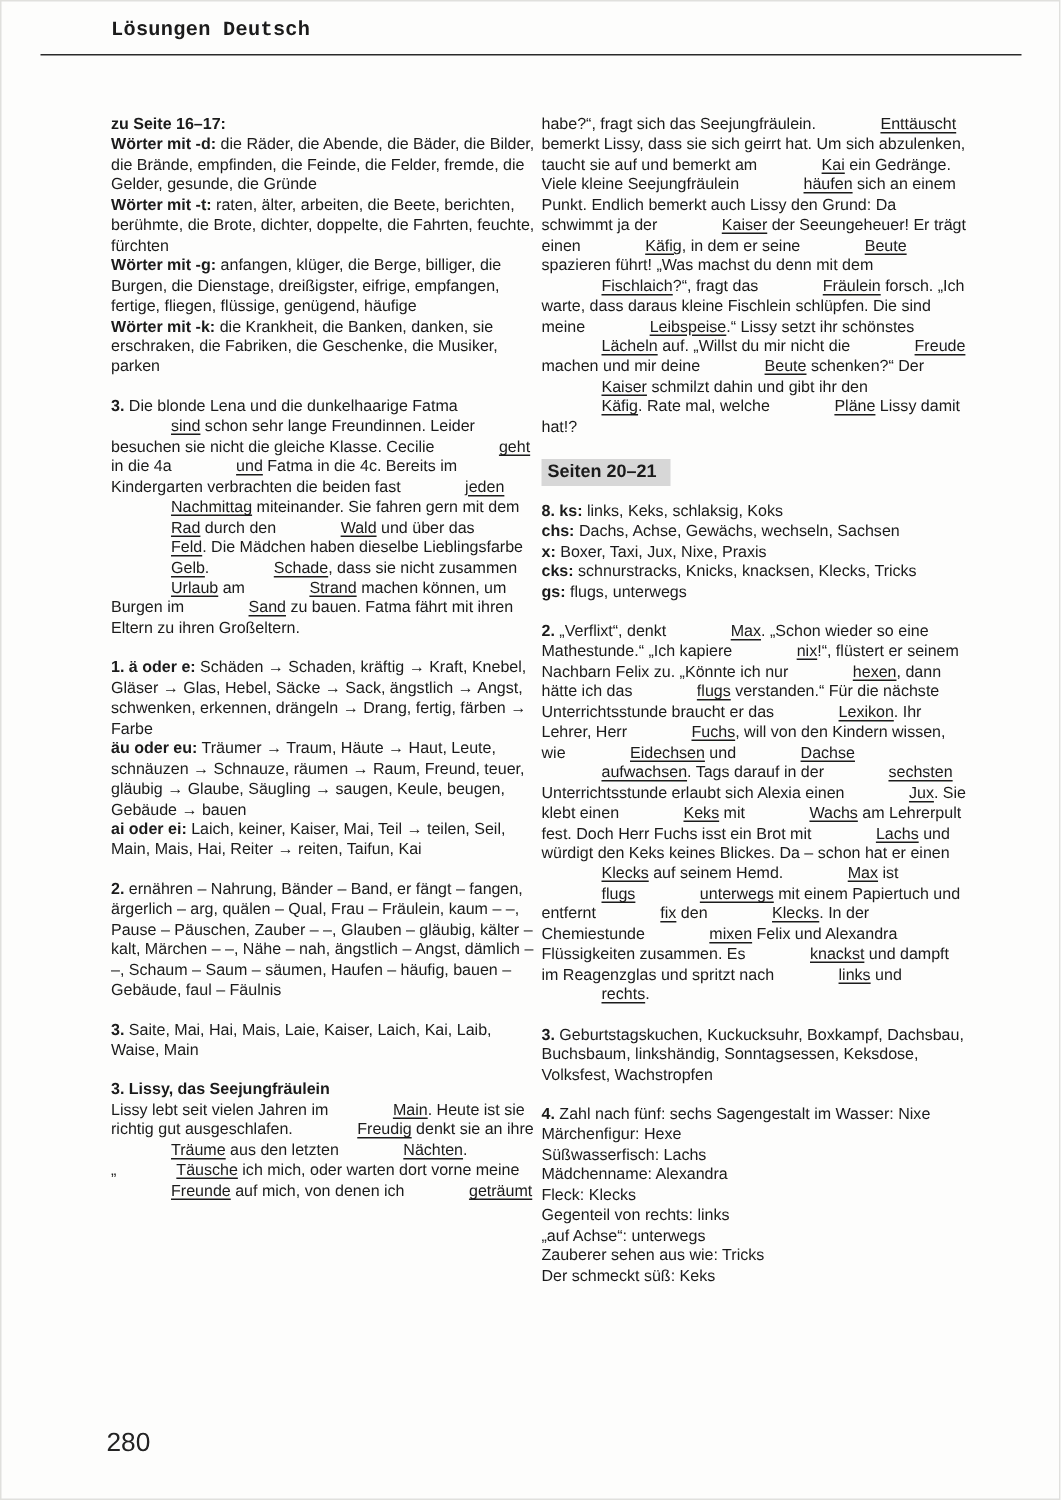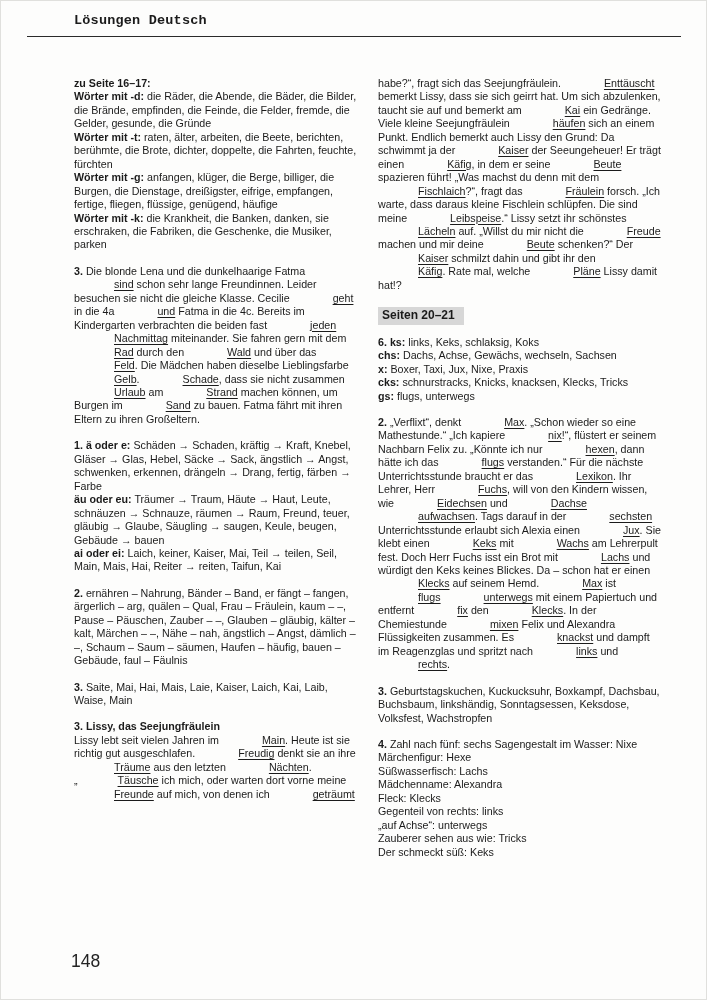--- a/index.html
+++ b/index.html
@@ -7,21 +7,21 @@
   .page{
     width:707px;height:1000px;position:relative;box-sizing:border-box;
     background:#fdfdfc;color:var(--text,#1b1b1b);
     font-family:"Liberation Sans",sans-serif;
     box-shadow:inset 0 0 0 1px #e0e0dd;
     overflow:hidden;
   }
   header{padding:13px 28px 0 74px;}
   .title{font-size:13.5px;font-weight:bold;margin:0;letter-spacing:.2px;font-family:Liberation Mono, monospace;}
   .rule{border-top:1.5px solid var(--rule,#2a2a2a);margin:8px 26px 0 27px;}
-  .columns{display:flex;gap:21px;padding:40px 0 0 74px;}
+  .columns{display:flex;gap:4px;padding:40px 0 0 74px;}
   .col{width:283px;flex:0 0 auto;}
   .block{font-size:10.7px;line-height:13.45px;margin:0 0 13px 0;}
   b{font-weight:bold;}
   u{text-decoration:underline;text-underline-offset:1.5px;padding-left:40px;}
   .label-wrap{margin:1px 0 11px 0;}
   .section-label{
     display:inline-block;background:var(--label-bg,#d7d7d7);
     font-weight:bold;font-size:12px;padding:1.5px 9px 2.5px 4px;
   }
   .page-num{position:absolute;left:71px;bottom:28px;font-size:17.5px;color:#232323;}
@@ -45,23 +45,23 @@
       <div class="block"><b>2.</b> ernähren – Nahrung, Bänder – Band, er fängt – fangen, ärgerlich – arg, quälen – Qual, Frau – Fräulein, kaum – –, Pause – Päuschen, Zauber – –, Glauben – gläubig, kälter – kalt, Märchen – –, Nähe – nah, ängstlich – Angst, dämlich – –, Schaum – Saum – säumen, Haufen – häufig, bauen – Gebäude, faul – Fäulnis</div>
       <div class="block"><b>3.</b> Saite, Mai, Hai, Mais, Laie, Kaiser, Laich, Kai, Laib, Waise, Main</div>
       <div class="block"><b>3. Lissy, das Seejungfräulein</b><br>Lissy lebt seit vielen Jahren im <u>Main</u>. Heute ist sie richtig gut ausgeschlafen. <u>Freudig</u> denkt sie an ihre <u>Träume</u> aus den letzten <u>Nächten</u>. „<u>Täusche</u> ich mich, oder warten dort vorne meine <u>Freunde</u> auf mich, von denen ich <u>geträumt</u></div>
     </section>
 
     <section class="col">
       <div class="block">habe?“, fragt sich das Seejungfräulein. <u>Enttäuscht</u> bemerkt Lissy, dass sie sich geirrt hat. Um sich abzulenken, taucht sie auf und bemerkt am <u>Kai</u> ein Gedränge. Viele kleine Seejungfräulein <u>häufen</u> sich an einem Punkt. Endlich bemerkt auch Lissy den Grund: Da schwimmt ja der <u>Kaiser</u> der Seeungeheuer! Er trägt einen <u>Käfig</u>, in dem er seine <u>Beute</u> spazieren führt! „Was machst du denn mit dem <u>Fischlaich</u>?“, fragt das <u>Fräulein</u> forsch. „Ich warte, dass daraus kleine Fischlein schlüpfen. Die sind meine <u>Leibspeise</u>.“ Lissy setzt ihr schönstes <u>Lächeln</u> auf. „Willst du mir nicht die <u>Freude</u> machen und mir deine <u>Beute</u> schenken?“ Der <u>Kaiser</u> schmilzt dahin und gibt ihr den <u>Käfig</u>. Rate mal, welche <u>Pläne</u> Lissy damit hat!?</div>
       <div class="label-wrap">
         <span class="section-label">Seiten 20–21</span>
       </div>
-      <div class="block"><b>6. ks:</b> links, Keks, schlaksig, Koks<br><b>chs:</b> Dachs, Achse, Gewächs, wechseln, Sachsen<br><b>x:</b> Boxer, Taxi, Jux, Nixe, Praxis<br><b>cks:</b> schnurstracks, Knicks, knacksen, Klecks, Tricks<br><b>gs:</b> flugs, unterwegs</div>
+      <div class="block"><b>8. ks:</b> links, Keks, schlaksig, Koks<br><b>chs:</b> Dachs, Achse, Gewächs, wechseln, Sachsen<br><b>x:</b> Boxer, Taxi, Jux, Nixe, Praxis<br><b>cks:</b> schnurstracks, Knicks, knacksen, Klecks, Tricks<br><b>gs:</b> flugs, unterwegs</div>
       <div class="block"><b>2.</b> „Verflixt“, denkt <u>Max</u>. „Schon wieder so eine Mathestunde.“ „Ich kapiere <u>nix</u>!“, flüstert er seinem Nachbarn Felix zu. „Könnte ich nur <u>hexen</u>, dann hätte ich das <u>flugs</u> verstanden.“ Für die nächste Unterrichtsstunde braucht er das <u>Lexikon</u>. Ihr Lehrer, Herr <u>Fuchs</u>, will von den Kindern wissen, wie <u>Eidechsen</u> und <u>Dachse</u> <u>aufwachsen</u>. Tags darauf in der <u>sechsten</u> Unterrichtsstunde erlaubt sich Alexia einen <u>Jux</u>. Sie klebt einen <u>Keks</u> mit <u>Wachs</u> am Lehrerpult fest. Doch Herr Fuchs isst ein Brot mit <u>Lachs</u> und würdigt den Keks keines Blickes. Da – schon hat er einen <u>Klecks</u> auf seinem Hemd. <u>Max</u> ist <u>flugs</u> <u>unterwegs</u> mit einem Papiertuch und entfernt <u>fix</u> den <u>Klecks</u>. In der Chemiestunde <u>mixen</u> Felix und Alexandra Flüssigkeiten zusammen. Es <u>knackst</u> und dampft im Reagenzglas und spritzt nach <u>links</u> und <u>rechts</u>.</div>
       <div class="block"><b>3.</b> Geburtstagskuchen, Kuckucksuhr, Boxkampf, Dachsbau, Buchsbaum, linkshändig, Sonntagsessen, Keksdose, Volksfest, Wachstropfen</div>
       <div class="block"><b>4.</b> Zahl nach fünf: sechs Sagengestalt im Wasser: Nixe<br>Märchenfigur: Hexe<br>Süßwasserfisch: Lachs<br>Mädchenname: Alexandra<br>Fleck: Klecks<br>Gegenteil von rechts: links<br>„auf Achse“: unterwegs<br>Zauberer sehen aus wie: Tricks<br>Der schmeckt süß: Keks</div>
     </section>
 
   </main>
 
-  <div class="page-num">148</div>
+  <div class="page-num">280</div>
 
 </div>
 
 </body></html>

